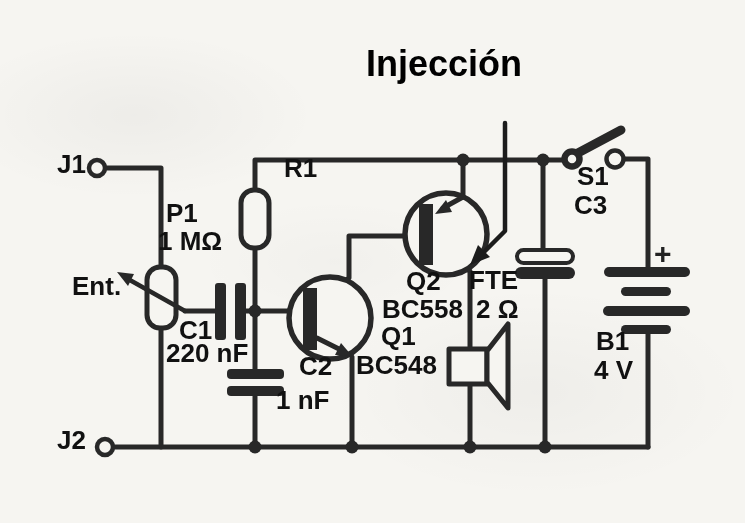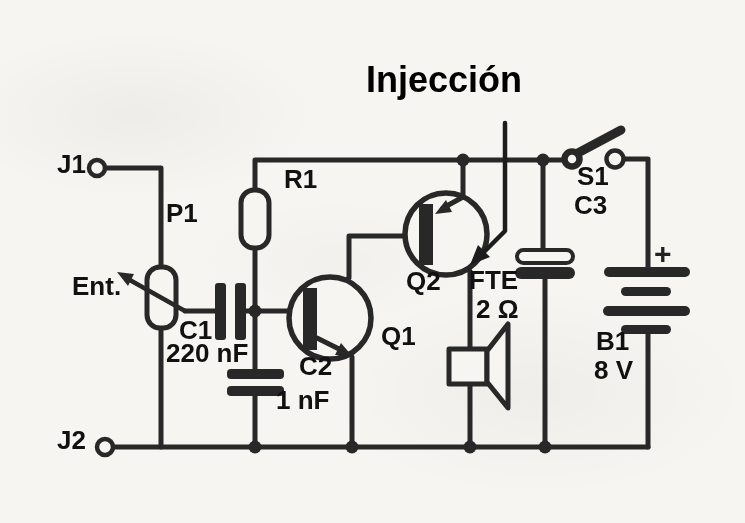--- a/index.html
+++ b/index.html
@@ -19,21 +19,20 @@
     font-size:26px;
     line-height:1.05;
     color:#111;
     white-space:nowrap;
     letter-spacing:0px;
   }
   .title{
     position:absolute;left:366px;top:42px;
     font-weight:bold;font-size:36px;line-height:44px;color:#000;
     white-space:nowrap;
-    margin-top:16px;
   }
   .plus{font-size:30px;color:#222;}
 </style>
 </head>
 <body>
 
 <div class="stage">
 
   <svg class="schematic" width="745" height="523" viewBox="0 0 745 523">
 
@@ -140,38 +139,41 @@
   </svg>
 
   <div class="title">
     <div>Injección</div>
   </div>
 
   <div class="lbl" style="left:57px;top:151px">J1</div>
   <div class="lbl" style="left:57px;top:427px">J2</div>
 
   <div class="lbl" style="left:166px;top:200px">P1</div>
+  <div class="lbl" style="left:158px;top:228px">1 MΩ</div>
   <div class="lbl" style="left:72px;top:273px">Ent.</div>
 
   <div class="lbl" style="left:179px;top:317px">C1</div>
   <div class="lbl" style="left:166px;top:340px">220 nF</div>
 
-  <div class="lbl" style="left:284px;top:166px">R1</div>
+  <div class="lbl" style="left:284px;top:155px">R1</div>
 
   <div class="lbl" style="left:299px;top:353px">C2</div>
   <div class="lbl" style="left:276px;top:387px">1 nF</div>
 
   <div class="lbl" style="left:381px;top:323px">Q1</div>
+  <div class="lbl" style="left:356px;top:352px">BC548</div>
 
   <div class="lbl" style="left:406px;top:268px">Q2</div>
+  <div class="lbl" style="left:382px;top:296px">BC558</div>
 
   <div class="lbl" style="left:469px;top:267px">FTE</div>
   <div class="lbl" style="left:476px;top:296px">2 Ω</div>
 
   <div class="lbl" style="left:574px;top:192px">C3</div>
 
   <div class="lbl" style="left:577px;top:163px">S1</div>
 
   <div class="lbl plus" style="left:654px;top:238px">+</div>
   <div class="lbl" style="left:596px;top:328px">B1</div>
-  <div class="lbl" style="left:594px;top:357px">8 V</div>
+  <div class="lbl" style="left:594px;top:357px">4 V</div>
 
 </div>
 
 </body></html>

